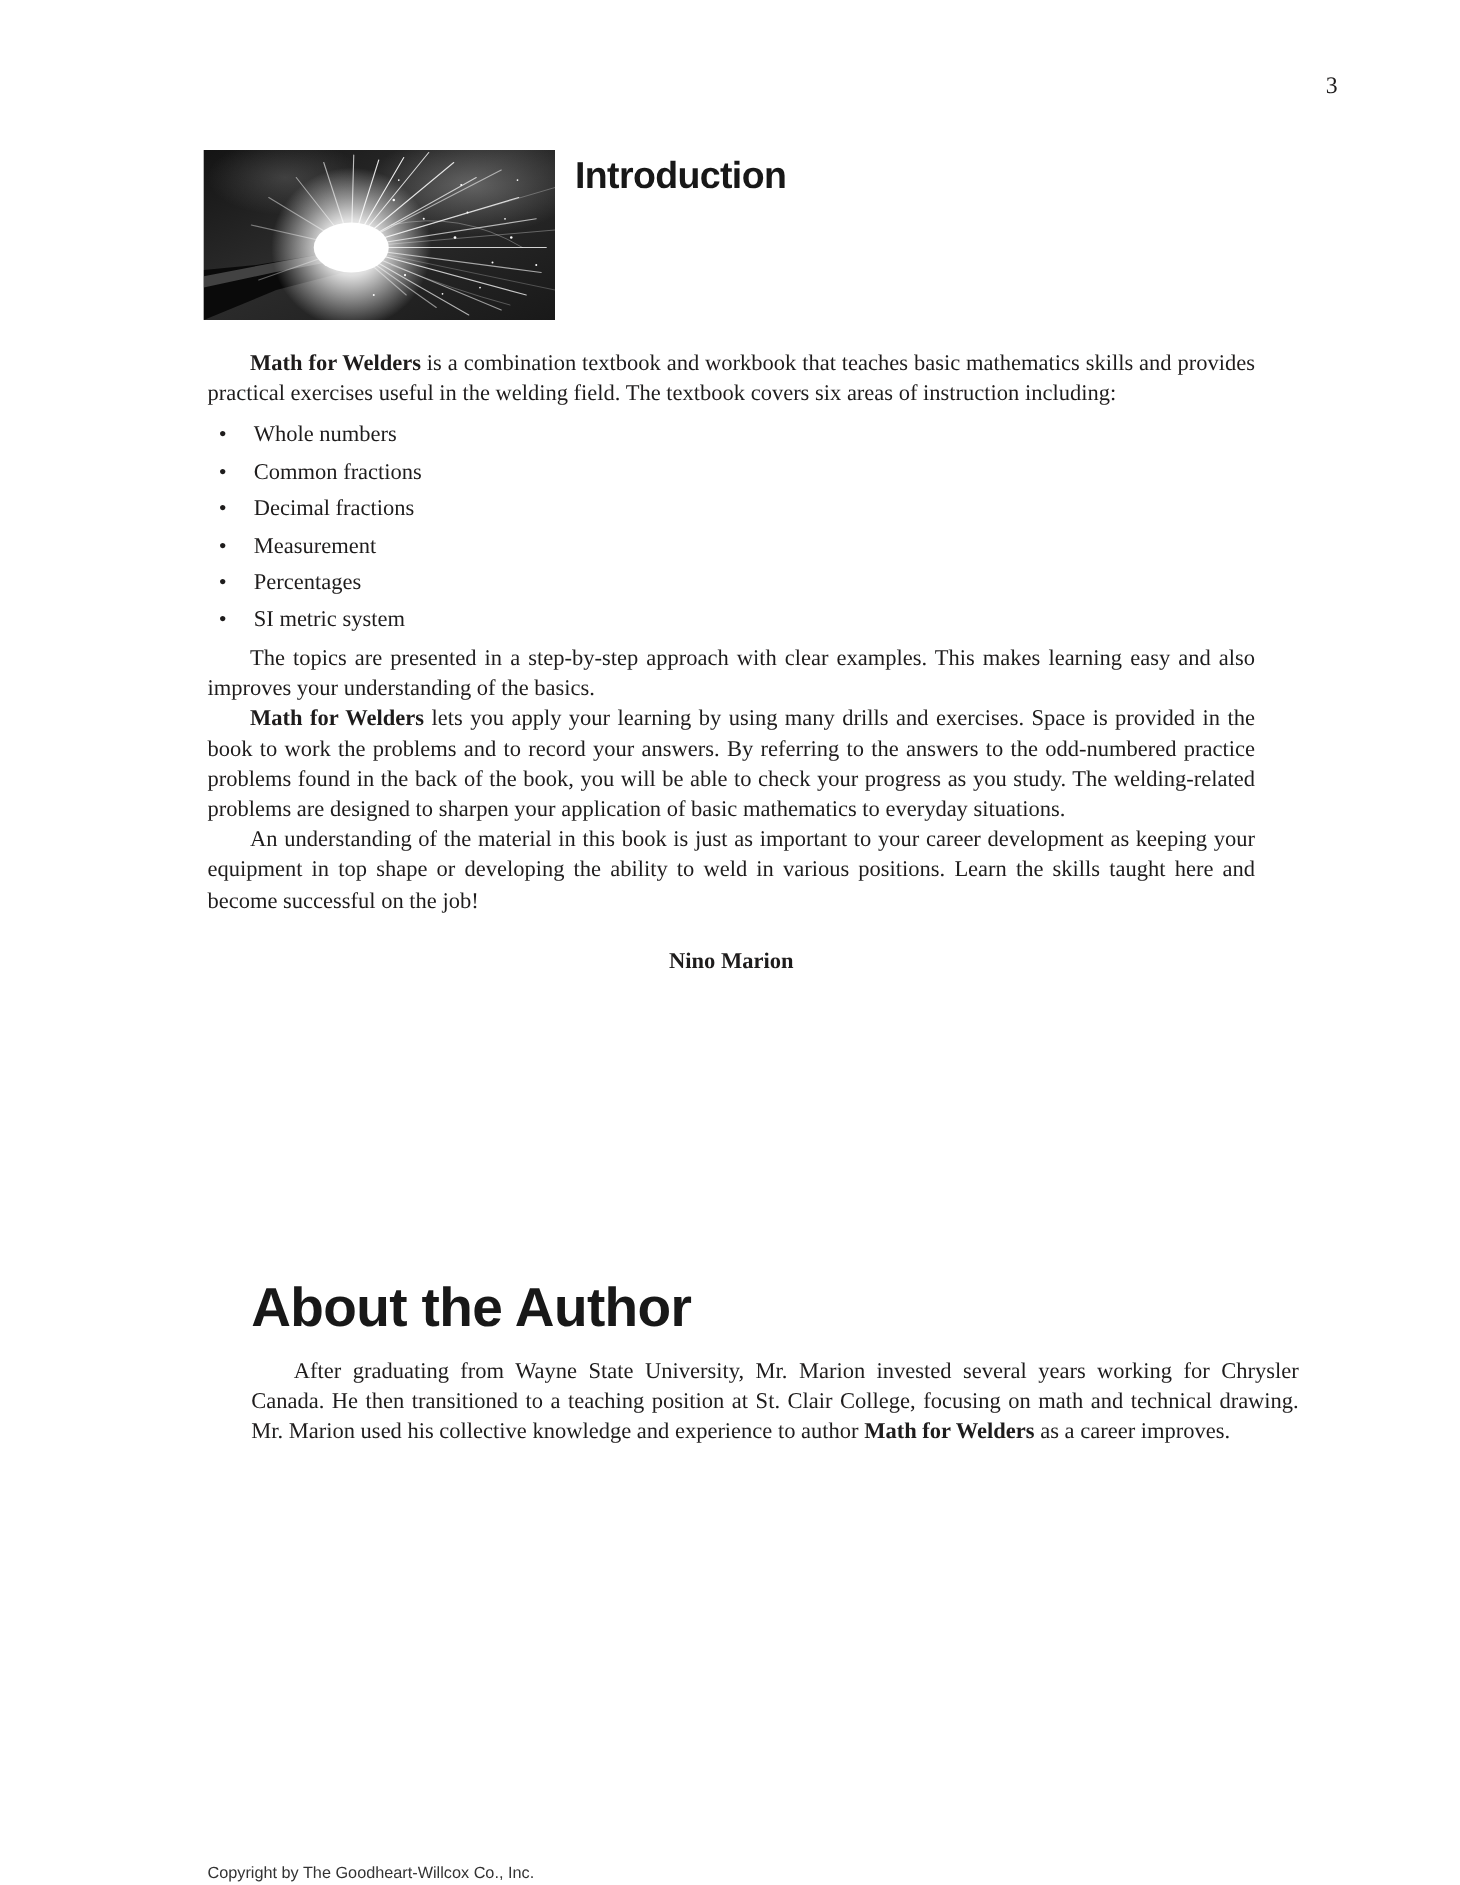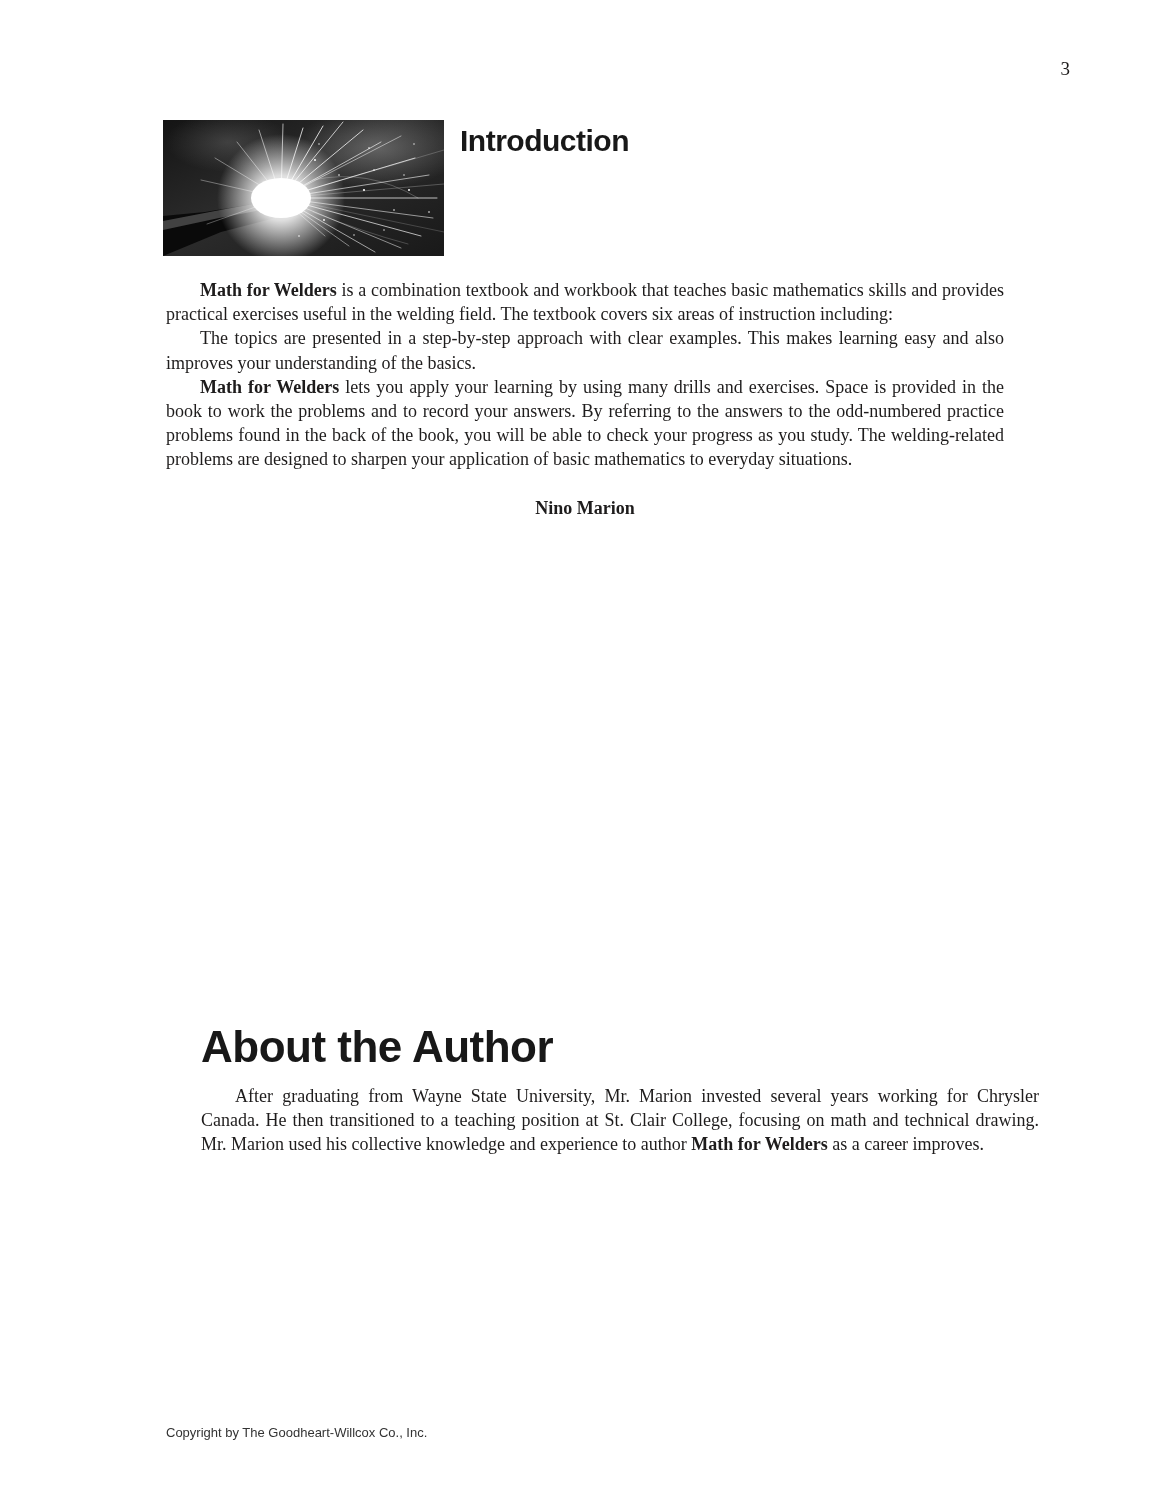--- a/index.html
+++ b/index.html
@@ -89,21 +89,21 @@
     font-family: "Liberation Sans", sans-serif;
     font-weight: 700;
     font-size: 44px;
     letter-spacing: -0.5px;
     color: #181818;
     margin-bottom: 12px;
   }
   .footer {
     position: absolute;
     left: 166px;
-    top: 1425px;
+    top: 1490px;
     font-family: "Liberation Sans", sans-serif;
     font-size: 13px;
     color: #333;
   }
 </style>
 </head>
 <body>
 
 <div class="page">
 
@@ -180,25 +180,34 @@
         <circle cx="206" cy="28" r="0.8"></circle>
       </g>
     </svg>
   </div>
 
   <h1 class="intro-title">Introduction</h1>
 
   <div class="intro-content">
     <p class="para"><span class="bi">Math for Welders</span><span> is a combination textbook and workbook that teaches basic mathematics skills and provides practical exercises useful in the welding field. The textbook covers six areas of instruction including:</span></p>
 
+    <ul class="bullets">
+      <li class="bullet-item"><span>Whole numbers</span></li>
+      <li class="bullet-item"><span>Common fractions</span></li>
+      <li class="bullet-item"><span>Decimal fractions</span></li>
+      <li class="bullet-item"><span>Measurement</span></li>
+      <li class="bullet-item"><span>Percentages</span></li>
+      <li class="bullet-item"><span>SI metric system</span></li>
+    </ul>
 
     <p class="para">The topics are presented in a step-by-step approach with clear examples. This makes learning easy and also improves your understanding of the basics.</p>
 
     <p class="para"><span class="bi">Math for Welders</span><span> lets you apply your learning by using many drills and exercises. Space is provided in the book to work the problems and to record your answers. By referring to the answers to the odd-numbered practice problems found in the back of the book, you will be able to check your progress as you study. The welding-related problems are designed to sharpen your application of basic mathematics to everyday situations.</span></p>
 
+    <p class="para">An understanding of the material in this book is just as important to your career development as keeping your equipment in top shape or developing the ability to weld in various positions. Learn the skills taught here and become successful on the job!</p>
 
     <p class="signature">Nino Marion</p>
   </div>
 
   <div class="about-section">
     <h2 class="about-title">About the Author</h2>
     <p class="para"><span>After graduating from Wayne State University, Mr. Marion invested several years working for Chrysler Canada. He then transitioned to a teaching position at St. Clair College, focusing on math and technical drawing. Mr. Marion used his collective knowledge and experience to author </span><span class="bi">Math for Welders</span><span> as a career improves.</span></p>
   </div>
 
   <div class="footer">Copyright by The Goodheart-Willcox Co., Inc.</div>

